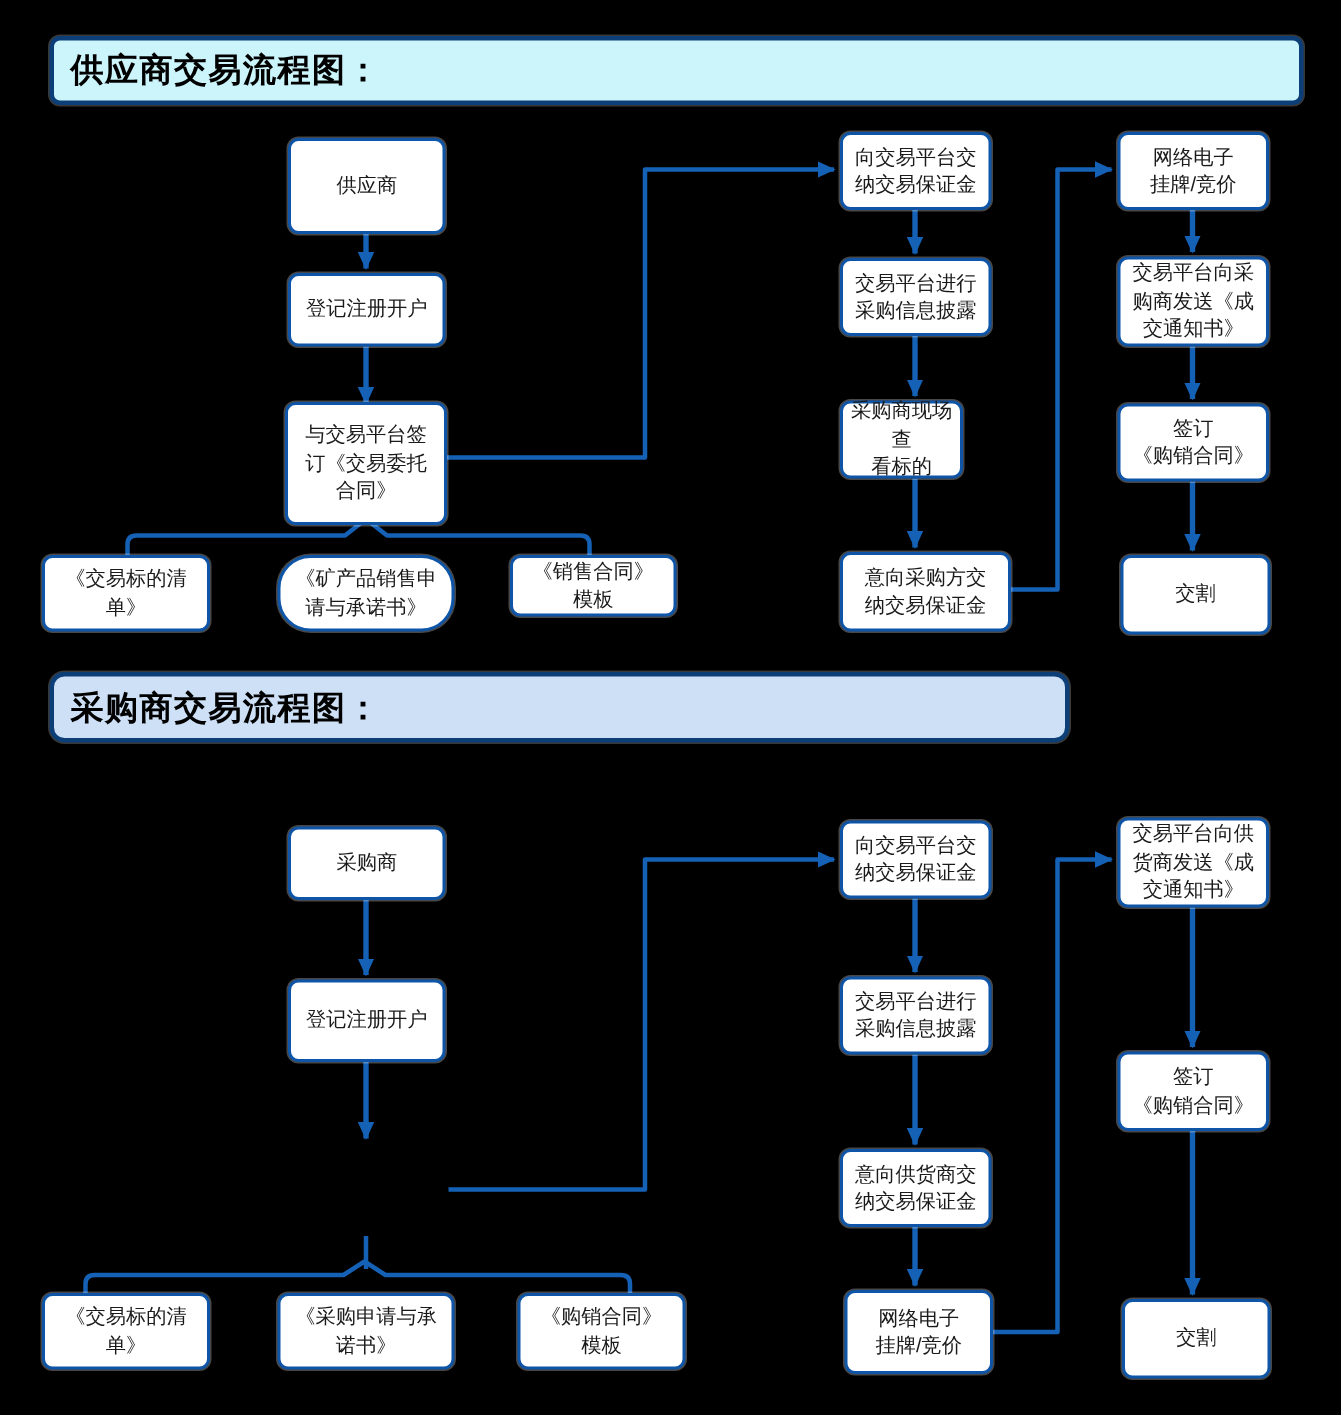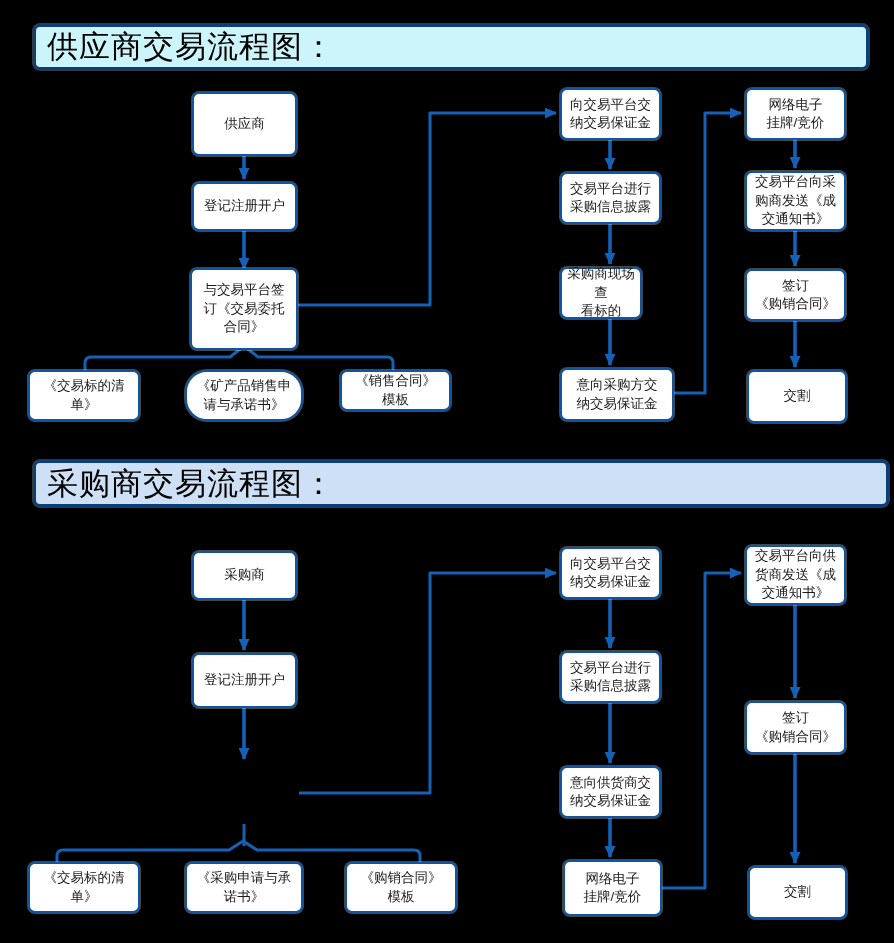--- a/index.html
+++ b/index.html
@@ -14,21 +14,21 @@
   .hdr{
     position:absolute;z-index:2;
     box-sizing:border-box;
     border:3px solid var(--header-border,#0c3e77);
     border-radius:7px;
     display:flex;align-items:center;
     padding-left:11px;
     box-shadow:0 0 0 1px rgba(255,255,255,0.22);
   }
   .hdr-title{
-    font-size:31px;font-weight:normal;
+    font-size:22px;font-weight:bold;
     color:var(--header-text,#000);
     letter-spacing:1px;
   }
   .hdr-supplier{background:var(--supplier-header-fill,#cbf5fb);}
   .hdr-purchaser{background:var(--purchaser-header-fill,#cde0f6);}
   .node{
     position:absolute;z-index:1;
     box-sizing:border-box;
     background:var(--node-fill,#fff);
     border:2.5px solid var(--node-border,#0e55a8);
@@ -111,21 +111,21 @@
 纳交易保证金</div>
   <div class="node" style="left:745px;top:88px;width:101px;height:52px;">网络电子
 挂牌/竞价</div>
   <div class="node" style="left:745px;top:171px;width:101px;height:60px;">交易平台向采
 购商发送《成
 交通知书》</div>
   <div class="node" style="left:745px;top:269px;width:101px;height:52px;">签订
 《购销合同》</div>
   <div class="node" style="left:747px;top:370px;width:100px;height:53px;">交割</div>
 
-  <div class="hdr hdr-purchaser" style="left:33px;top:460px;width:856px;height:47px;">
+  <div class="hdr hdr-purchaser" style="left:33px;top:448px;width:680px;height:47px;border-radius:10px;">
     <span class="hdr-title">采购商交易流程图：</span>
   </div>
 
   <div class="node" style="left:192px;top:551px;width:105px;height:49px;">采购商</div>
   <div class="node" style="left:192px;top:653px;width:105px;height:55px;">登记注册开户</div>
   <div class="node" style="left:28px;top:862px;width:112px;height:51px;">《交易标的清
 单》</div>
   <div class="node" style="left:185px;top:862px;width:118px;height:51px;">《采购申请与承
 诺书》</div>
   <div class="node" style="left:345px;top:862px;width:112px;height:51px;">《购销合同》

